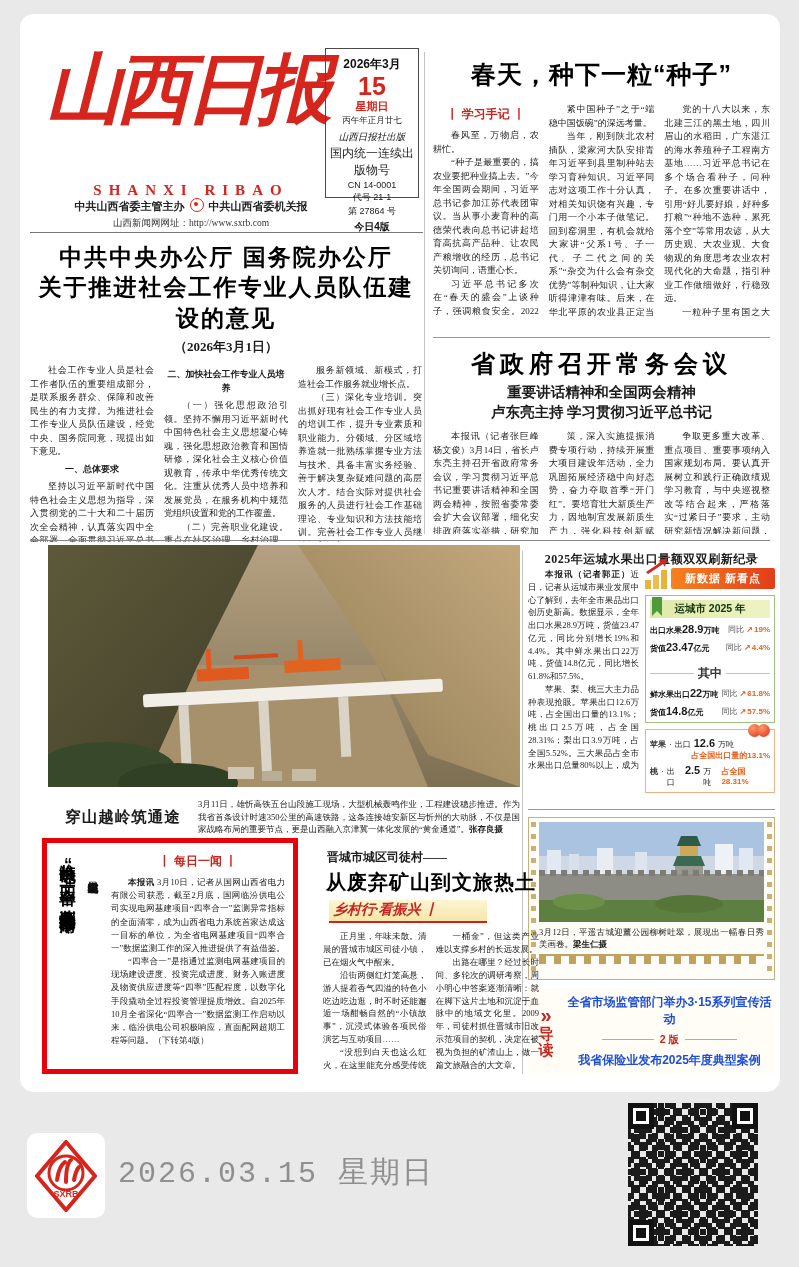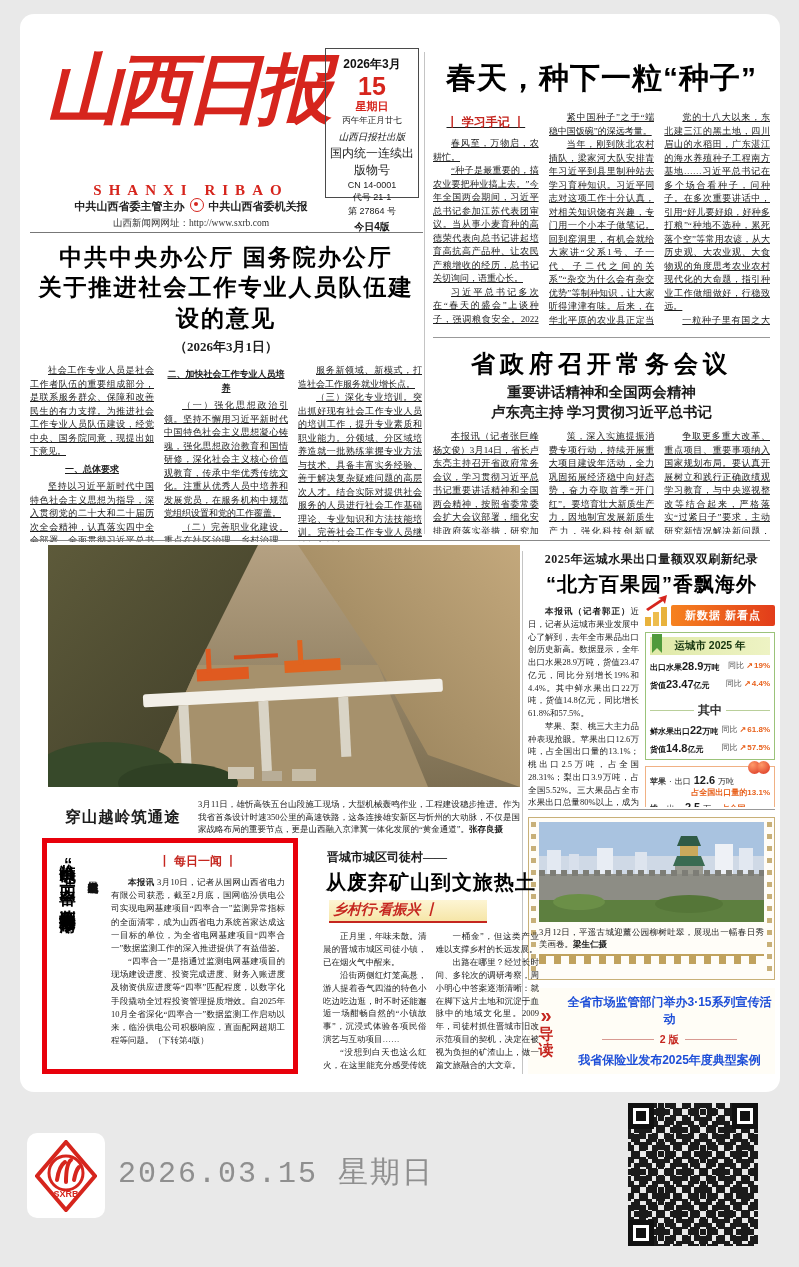--- a/index.html
+++ b/index.html
@@ -27,29 +27,29 @@
   .db-lunar{font-size:8.5px;color:#222;margin-top:1px;}
   .db-pub{font-size:9.5px;color:#111;margin-top:4px;font-family:"Liberation Serif",serif;font-style:italic;}
   .db-sm{font-size:12px;color:#222;margin-top:1px;}
   .db-issue{font-size:9px;color:#222;margin-top:1px;}
   .db-pages{font-size:10px;font-weight:bold;color:#111;margin-top:2px;}
   .hline{position:absolute;background:#777;height:1px;}
   .vline{position:absolute;background:#c4c4c4;width:1px;}
   
   .para{margin:0;text-indent:2em;text-align:justify;}
   .subhead{margin:4px 0;text-align:center;font-weight:bold;text-indent:0;}
-  .cols3{display:flex;gap:10px;overflow:hidden;text-decoration:underline;}
+  .cols3{display:flex;gap:10px;overflow:hidden;}
   .cols3>div{flex:1;font-size:9px;line-height:1.5;overflow:hidden;}
   .cols2{display:flex;gap:9px;overflow:hidden;}
   .cols2>div{flex:1;font-size:8.5px;line-height:1.52;overflow:hidden;}
   .tag-red{color:#c5261f;font-weight:bold;font-size:12px;text-align:center;margin:2px 0 6px;
            font-family:"Liberation Sans",sans-serif;}
   
   .art-seed{position:absolute;left:413px;top:36px;width:337px;height:288px;overflow:hidden;}
-  .art-seed h1{margin:8px 0 12px;font-size:30px;text-align:center;letter-spacing:1px;
+  .art-seed h1{margin:8px 0 12px;font-size:25px;text-align:center;letter-spacing:1px;
                font-family:"Liberation Sans",sans-serif;color:#000;}
   .art-main{position:absolute;left:10px;top:228px;width:392px;height:300px;overflow:hidden;}
   .t-main{font-size:23px;line-height:1.32;text-align:center;font-weight:bold;letter-spacing:2px;
           font-family:"Liberation Sans",sans-serif;color:#000;}
   .t-date{text-align:center;font-weight:bold;font-size:13px;margin:5px 0 8px;}
   .art-gov{position:absolute;left:413px;top:330px;width:337px;height:198px;overflow:hidden;}
   .art-gov h1{margin:4px 0 3px;font-size:24px;text-align:center;letter-spacing:5px;color:#000;
               font-family:"Liberation Serif",serif;}
   .gov-sub{font-size:14.5px;font-weight:bold;text-align:center;line-height:1.35;}
   .art-gov .cols3{margin-top:8px;height:104px;}
@@ -69,21 +69,21 @@
   .info{width:130px;font-family:"Liberation Sans",sans-serif;position:relative;}
   .info-banner{margin-left:26px;height:21px;border-radius:2px;background:linear-gradient(90deg,#f6821f,#e23c1a);
                color:#fff;font-size:11px;font-weight:bold;display:flex;align-items:center;justify-content:center;
                letter-spacing:1px;}
   .info-chart{position:absolute;left:-2px;top:-10px;}
   .panel{border:1px solid #9bc37a;margin-top:6px;padding:4px;}
   .panel-head{background:linear-gradient(90deg,#dfe9a8,#eef3c4);font-size:10.5px;font-weight:bold;
               text-align:center;padding:2px 0;position:relative;color:#14330e;}
   .panel-head::before{content:"";position:absolute;left:2px;top:-3px;border-left:5px solid #4f9a3b;
                       border-right:5px solid #4f9a3b;border-bottom:5px solid transparent;height:14px;}
-  .irow{display:flex;justify-content:space-between;align-items:flex-start;margin-top:5px;font-size:8px;}
+  .irow{display:flex;justify-content:space-between;align-items:center;margin-top:5px;font-size:8px;}
   .irow .lab{font-weight:bold;color:#111;}
   .irow .val{font-size:11px;font-weight:bold;}
   .yoy{color:#555;}
   .pct{color:#e8611c;font-weight:bold;}
   .pct::before{content:"↗";margin-right:1px;font-size:8px;}
   .qizhong{display:flex;align-items:center;gap:4px;font-size:12px;color:#333;margin-top:11px;font-weight:bold;}
   .qizhong::before,.qizhong::after{content:"";flex:1;border-top:1px solid #b9cf9a;}
   .panel2{border:1px solid #f0b184;margin-top:6px;padding:4px;position:relative;}
   .frow{display:flex;align-items:baseline;gap:3px;font-size:8px;margin-top:3px;}
   .fname{font-weight:bold;color:#333;}
@@ -277,21 +277,20 @@
       <rect x="244" y="224" width="24" height="12" fill="#c6bca6"></rect>
     </svg>
   </div>
   <div class="cap-row">
     <div class="cap-title">穿山越岭筑通途</div>
     <div class="cap-text"><span>3月11日，雄忻高铁五台山段施工现场，大型机械轰鸣作业，工程建设稳步推进。作为我省首条设计时速350公里的高速铁路，这条连接雄安新区与忻州的大动脉，不仅是国家战略布局的重要节点，更是山西融入京津冀一体化发展的“黄金通道”。</span><span class="credit">张存良摄</span></div>
   </div>
 
   <div class="art-fruit">
     <div class="fruit-kicker">2025年运城水果出口量额双双刷新纪录</div>
-    <h1>“北方百果园”香飘海外</h1>
     <div class="fruit-body">
       <div class="fb-text">
         <p class="para"><span class="lead">本报讯（记者郭正）</span><span>近日，记者从运城市果业发展中心了解到，去年全市果品出口创历史新高。数据显示，全年出口水果28.9万吨，货值23.47亿元，同比分别增长19%和4.4%。其中鲜水果出口22万吨，货值14.8亿元，同比增长61.8%和57.5%。</span></p>
         <div>
             <p class="para">苹果、梨、桃三大主力品种表现抢眼。苹果出口12.6万吨，占全国出口量的13.1%；桃出口2.5万吨，占全国28.31%；梨出口3.9万吨，占全国5.52%。三大果品占全市水果出口总量80%以上，成为拉动出口增长的主力军。目前，运城水果已远销东南亚、中东、欧洲等地。</p>
           </div>
       </div>
       <div class="info">
         <svg class="info-chart" width="30" height="32" viewBox="0 0 30 32">
           <rect x="2" y="22" width="6" height="9" fill="#e8b23c"></rect>

